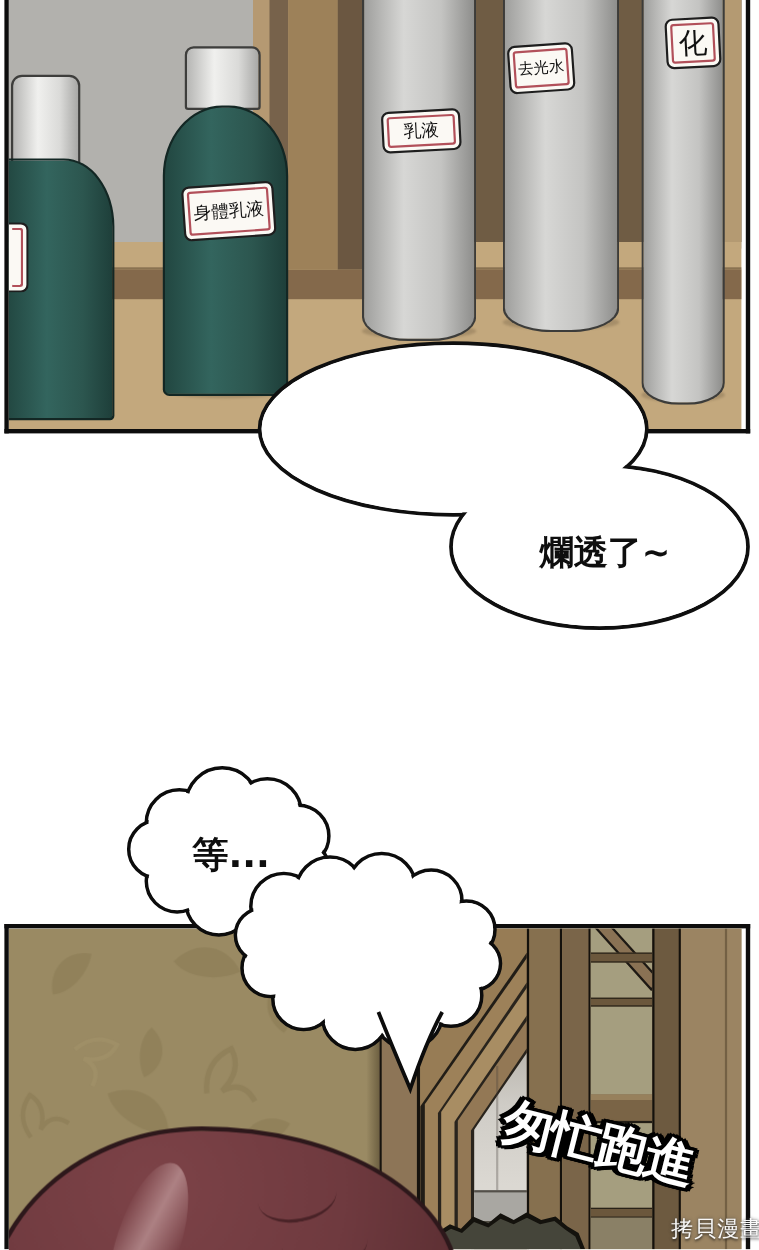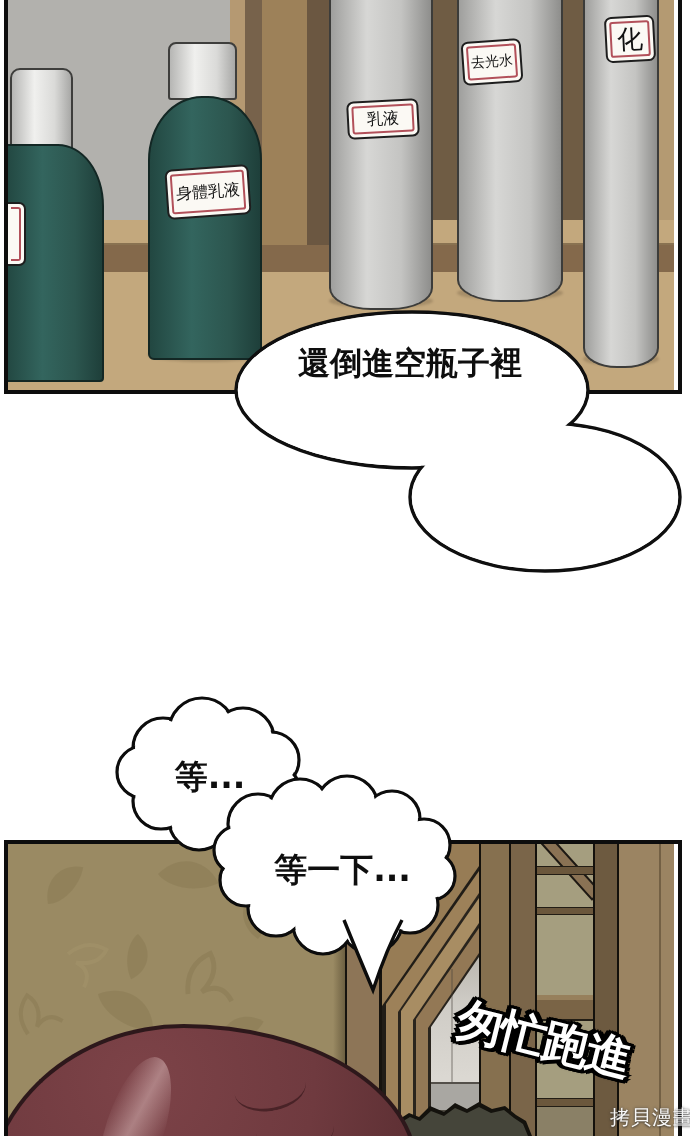--- a/index.html
+++ b/index.html
@@ -98,22 +98,22 @@
     <g stroke="#0f0f0f" stroke-width="3.4" fill="#ffffff">
       <ellipse cx="412" cy="390" rx="176" ry="78"></ellipse>
       <ellipse cx="545" cy="497" rx="135" ry="74"></ellipse>
     </g>
     <g fill="#ffffff" stroke="none">
       <ellipse cx="412" cy="390" rx="174" ry="76"></ellipse>
       <ellipse cx="545" cy="497" rx="133" ry="72"></ellipse>
     </g>
   </svg>
   <div class="btxt" style="left:245px;top:341px;width:330px;font-size:32px;line-height:44px;">
-    <div>還倒進空瓶子裡</div>
   </div>
+  <div class="btxt" style="left:450px;top:486px;width:200px;font-size:31px;line-height:34px;">爛透了~</div>
 
   <div class="panel panel-bottom">
     <div class="inner">
 
       <div class="abs" style="left:0;top:0;width:666px;height:292px;background:#9a8a63;"></div>
       <svg class="abs" style="left:0;top:0;" width="666" height="292" viewBox="0 0 666 292">
         <defs>
           <path id="lf" d="M0,0 C10,-22 34,-26 50,-10 C36,4 12,8 0,0 Z"></path>
           <path id="sw" d="M0,0 q14,-20 36,-14 q-4,18 -26,20 q18,4 14,22" fill="none" stroke-width="4"></path>
         </defs>
@@ -237,17 +237,16 @@
         <circle cx="246" cy="880" r="24"></circle>
         <circle cx="238" cy="850" r="22"></circle>
       <circle cx="335" cy="864" r="56"></circle>
         <circle cx="290" cy="866" r="46"></circle>
         <circle cx="383" cy="868" r="46"></circle>
     </g>
 
     <path d="M 344 920 Q 356 950 373 990 Q 387 948 402 920" fill="#ffffff" stroke="#0c0c0c" stroke-width="3.4"></path>
   </svg>
   <div class="btxt" style="left:140px;top:755px;width:140px;font-size:33px;">等...</div>
-  <div class="btxt" style="left:235px;top:848px;width:215px;font-size:33px;">等一下...</div>
 
   <div class="watermark">拷貝漫畫</div>
 
 </div>
 
 </body></html>

